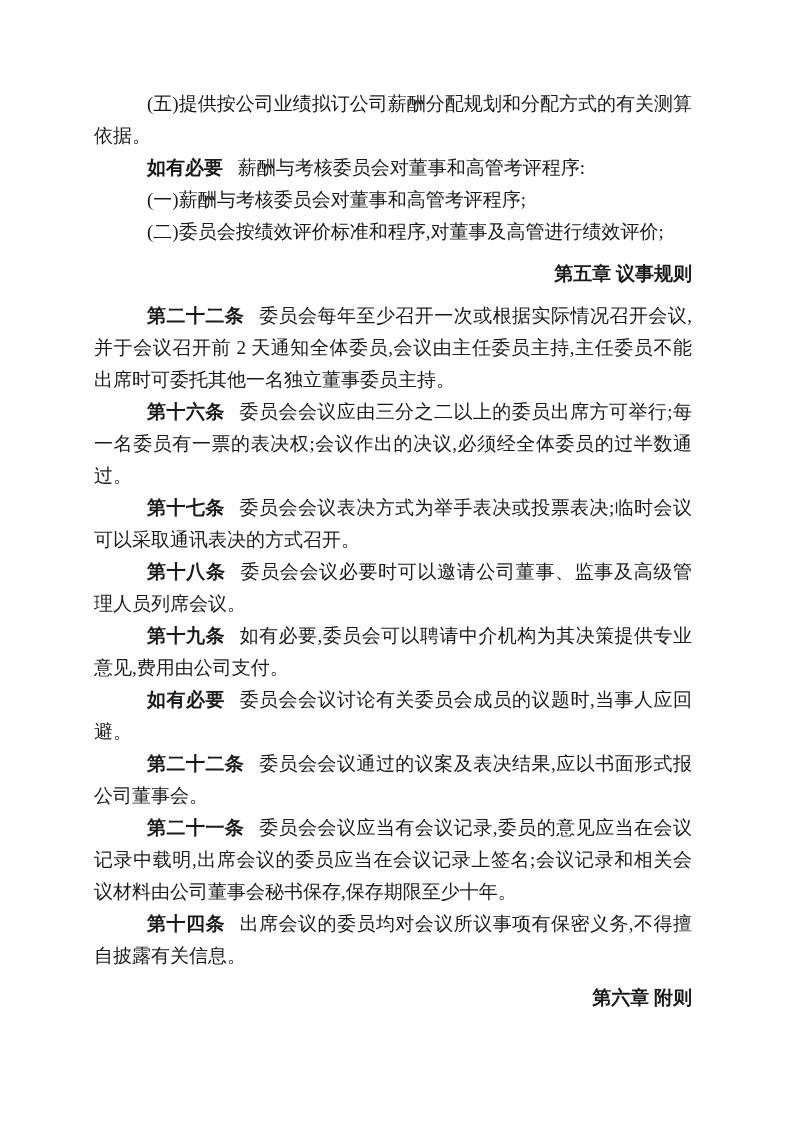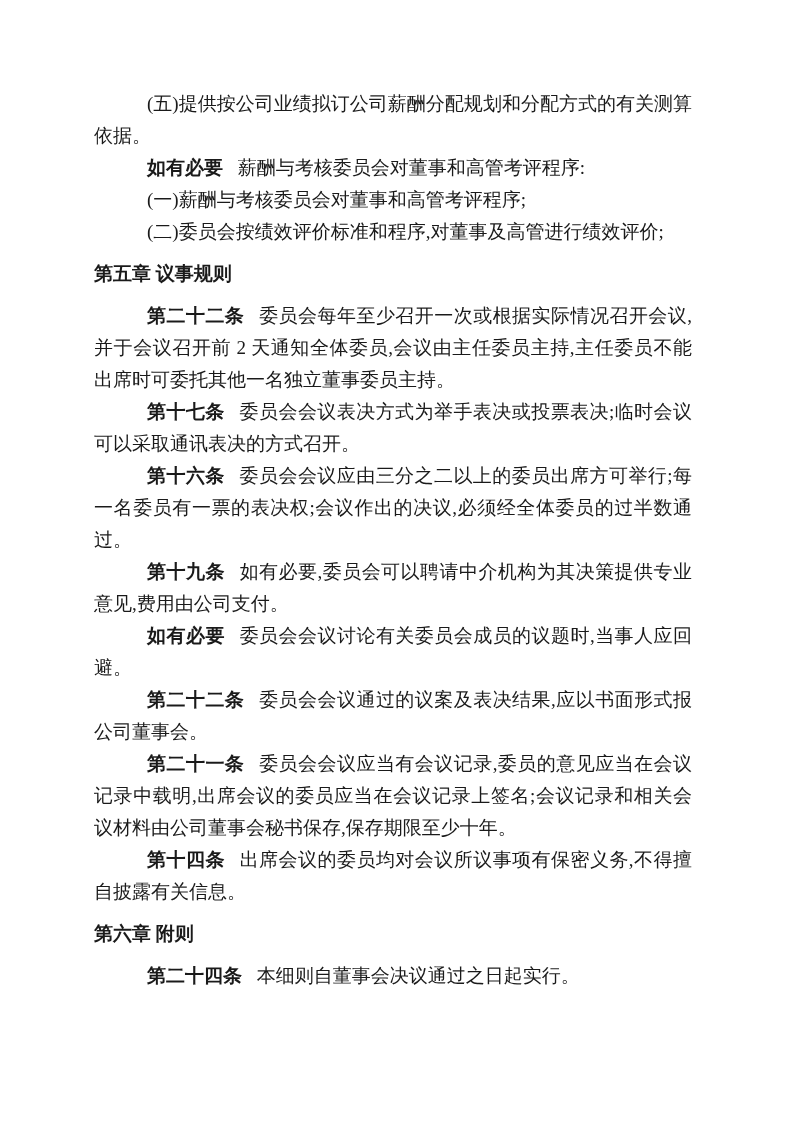--- a/index.html
+++ b/index.html
@@ -32,21 +32,21 @@
   }
   .article-label {
     font-weight: 700;
     margin-right: 0.78em;
   }
   .chapter {
     margin: 10px 0;
     font-size: 19px;
     line-height: 32px;
     font-weight: 700;
-    text-align: left;
+    text-align: right;
     text-indent: 0;
   }
   .footer {
     position: absolute;
     left: 0;
     right: 0;
     top: 1032px;
     text-align: center;
     font-size: 16px;
     line-height: 20px;
@@ -65,24 +65,25 @@
 
     <p class="para"><span>(一)薪酬与考核委员会对董事和高管考评程序;</span></p>
 
     <p class="para"><span>(二)委员会按绩效评价标准和程序,对董事及高管进行绩效评价;</span></p>
 
 
     <h2 class="chapter">第五章 议事规则</h2>
 
     <p class="para"><span class="article-label">第二十二条</span><span>委员会每年至少召开一次或根据实际情况召开会议,并于会议召开前 2 天通知全体委员,会议由主任委员主持,主任委员不能出席时可委托其他一名独立董事委员主持。</span></p>
 
+    <p class="para"><span class="article-label">第十六条</span><span>委员会会议应由三分之二以上的委员出席方可举行;每一名委员有一票的表决权;会议作出的决议,必须经全体委员的过半数通过。</span></p>
+
     <p class="para"><span class="article-label">第十七条</span><span>委员会会议表决方式为举手表决或投票表决;临时会议可以采取通讯表决的方式召开。</span></p>
 
-    <p class="para"><span class="article-label">第十六条</span><span>委员会会议应由三分之二以上的委员出席方可举行;每一名委员有一票的表决权;会议作出的决议,必须经全体委员的过半数通过。</span></p>
-
+    <p class="para"><span class="article-label">第十八条</span><span>委员会会议必要时可以邀请公司董事、监事及高级管理人员列席会议。</span></p>
 
     <p class="para"><span class="article-label">第十九条</span><span>如有必要,委员会可以聘请中介机构为其决策提供专业意见,费用由公司支付。</span></p>
 
     <p class="para"><span class="article-label">如有必要</span><span>委员会会议讨论有关委员会成员的议题时,当事人应回避。</span></p>
 
     <p class="para"><span class="article-label">第二十二条</span><span>委员会会议通过的议案及表决结果,应以书面形式报公司董事会。</span></p>
 
     <p class="para"><span class="article-label">第二十一条</span><span>委员会会议应当有会议记录,委员的意见应当在会议记录中载明,出席会议的委员应当在会议记录上签名;会议记录和相关会议材料由公司董事会秘书保存,保存期限至少十年。</span></p>
 
     <p class="para"><span class="article-label">第十四条</span><span>出席会议的委员均对会议所议事项有保密义务,不得擅自披露有关信息。</span></p>

